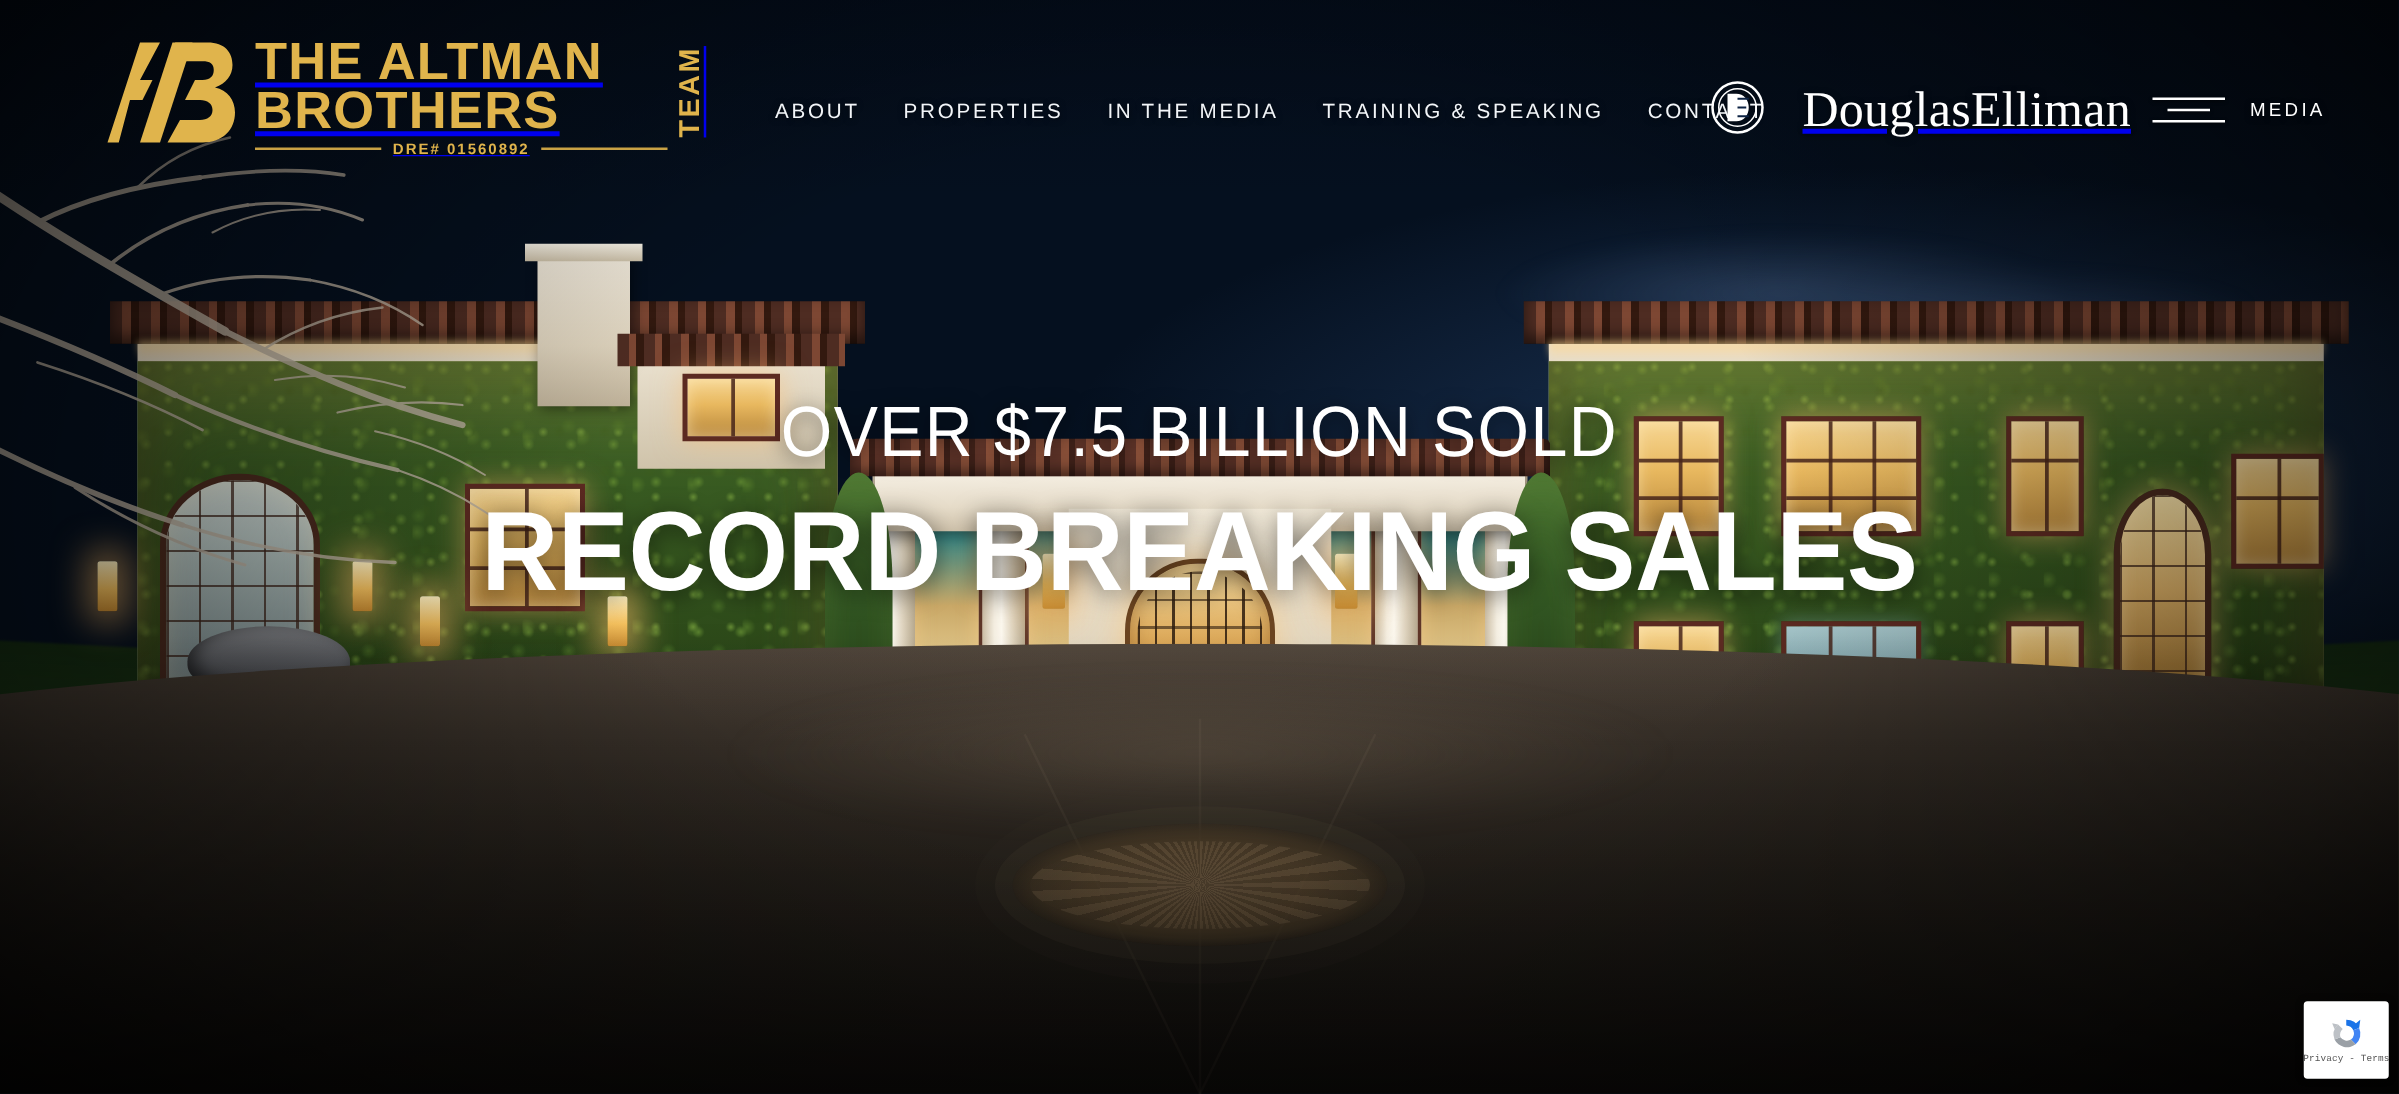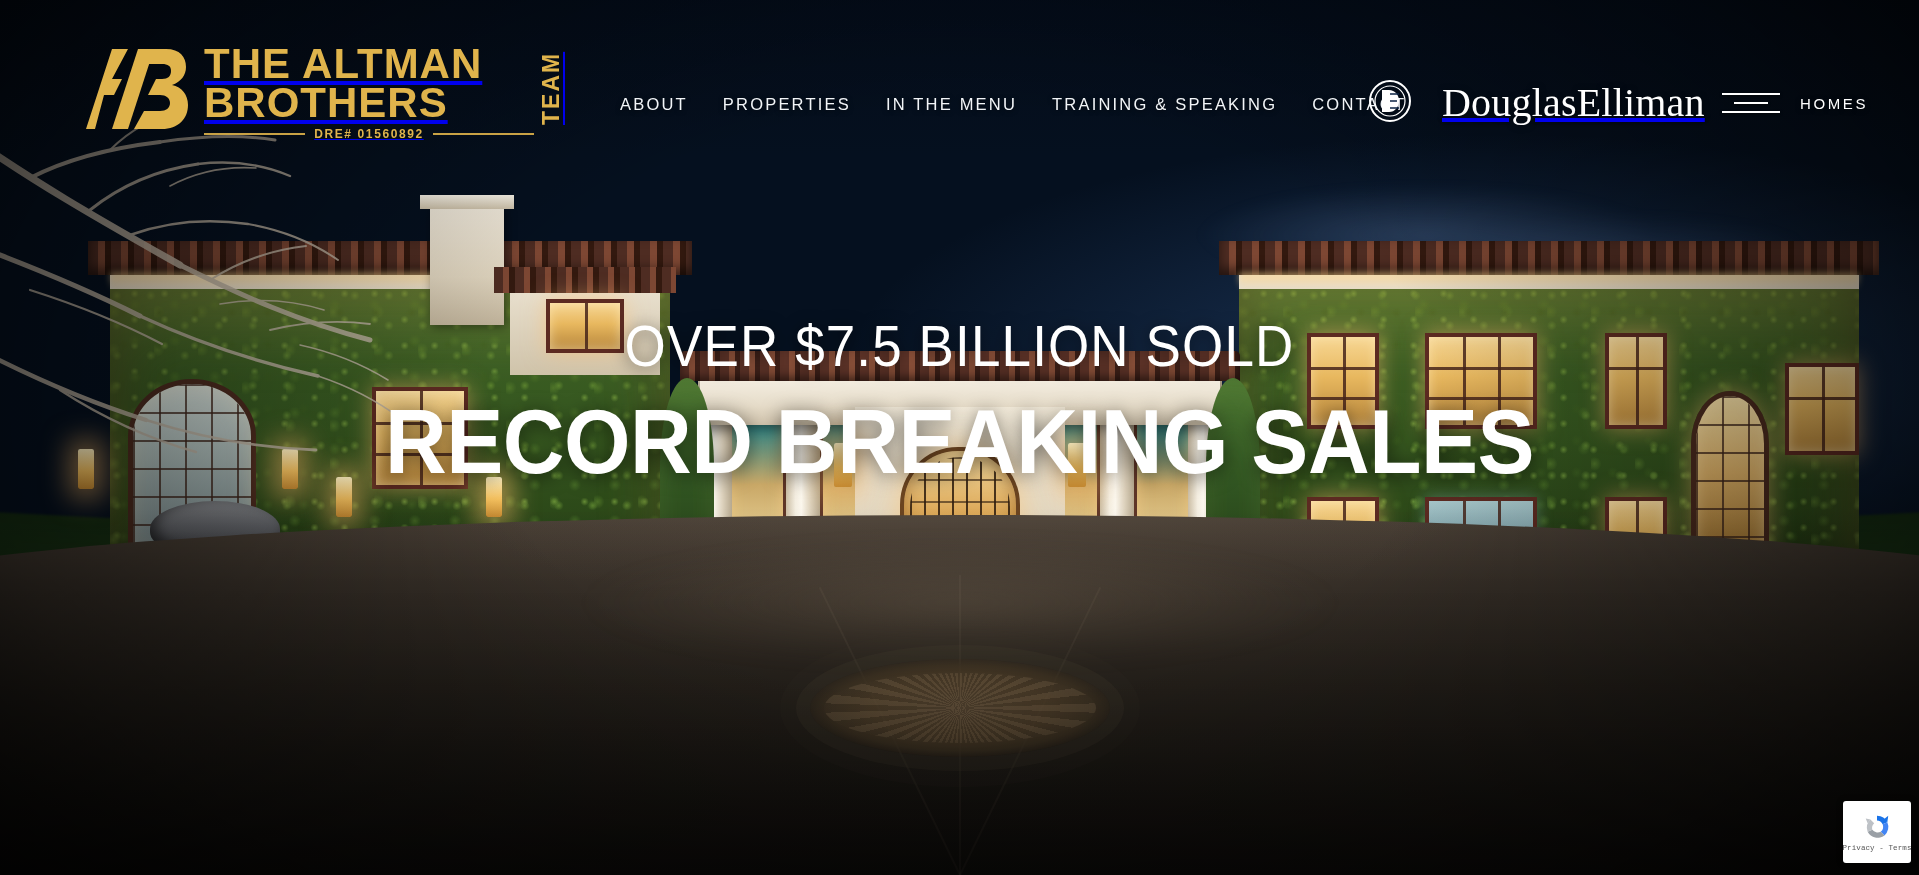--- a/index.html
+++ b/index.html
@@ -238,21 +238,21 @@
   
   .vignette {
     position:absolute; inset:0; pointer-events:none;
     background:
       radial-gradient(ellipse 1250px 760px at 50% 46%, rgba(0,0,0,0) 38%, rgba(0,0,0,.46) 78%, rgba(0,0,0,.82) 100%),
       linear-gradient(180deg, rgba(3,10,22,.55) 0%, rgba(0,0,0,0) 18%, rgba(0,0,0,0) 58%, rgba(0,0,0,.55) 100%);
   }
 
   
   .header {
-    position:absolute; top:15px; left:0; right:0; height:150px; z-index:40;
+    position:absolute; top:0; left:0; right:0; height:150px; z-index:40;
     display:flex; align-items:flex-start;
   }
 
   .logo { position:absolute; left:82px; top:30px; display:flex; align-items:flex-start; }
   .logo-ab { width:108px; height:86px; flex:none; }
   .logo-words { margin-left:14px; display:flex; }
   .logo-stack { display:flex; flex-direction:column; }
   .logo-l1, .logo-l2 {
     color:#e0b44c; font-weight:bold; letter-spacing:1px; line-height:.92;
     font-family:"Liberation Sans", sans-serif;
@@ -493,42 +493,42 @@
             <span class="dre-line"></span>
           </div>
         </div>
         <div class="logo-team">TEAM</div>
       </div>
     </a>
 
     <nav class="nav">
       <a href="#">ABOUT</a>
       <a href="#">PROPERTIES</a>
-      <a href="#">IN THE MENU</a>
+      <a href="#">IN THE MEDIA</a>
       <a href="#">TRAINING &amp; SPEAKING</a>
       <a href="#">CONTACT</a>
     </nav>
 
     <a class="de-logo" href="#">
       <svg class="de-mark" viewBox="0 0 44 44">
         <circle cx="22" cy="22" r="20" fill="none" stroke="#fff" stroke-width="2"></circle>
         <circle cx="22" cy="22" r="15" fill="none" stroke="#fff" stroke-width="1.2"></circle>
         <path d="M14,11 L21,11 C27,11 31,16 31,22 C31,28 27,33 21,33 L14,33 Z" fill="#fff"></path>
         <path d="M22,15 L31,15 M22,22 L29,22 M22,29 L31,29" stroke="#0d2344" stroke-width="1.6"></path>
       </svg>
       <span class="de-name">DouglasElliman</span>
     </a>
 
     <div class="menu-btn">
       <span class="burger">
         <span></span>
           <span></span>
           <span></span>
       </span>
-      <span class="menu-label">HOMES</span>
+      <span class="menu-label">MEDIA</span>
     </div>
   </div>
 
   <div class="hero">
     <div class="hero-kicker">OVER $7.5 BILLION SOLD</div>
     <h1 class="hero-title">RECORD BREAKING SALES</h1>
   </div>
 
   <div class="recaptcha">
     <svg class="rc-icon" viewBox="0 0 32 32">

